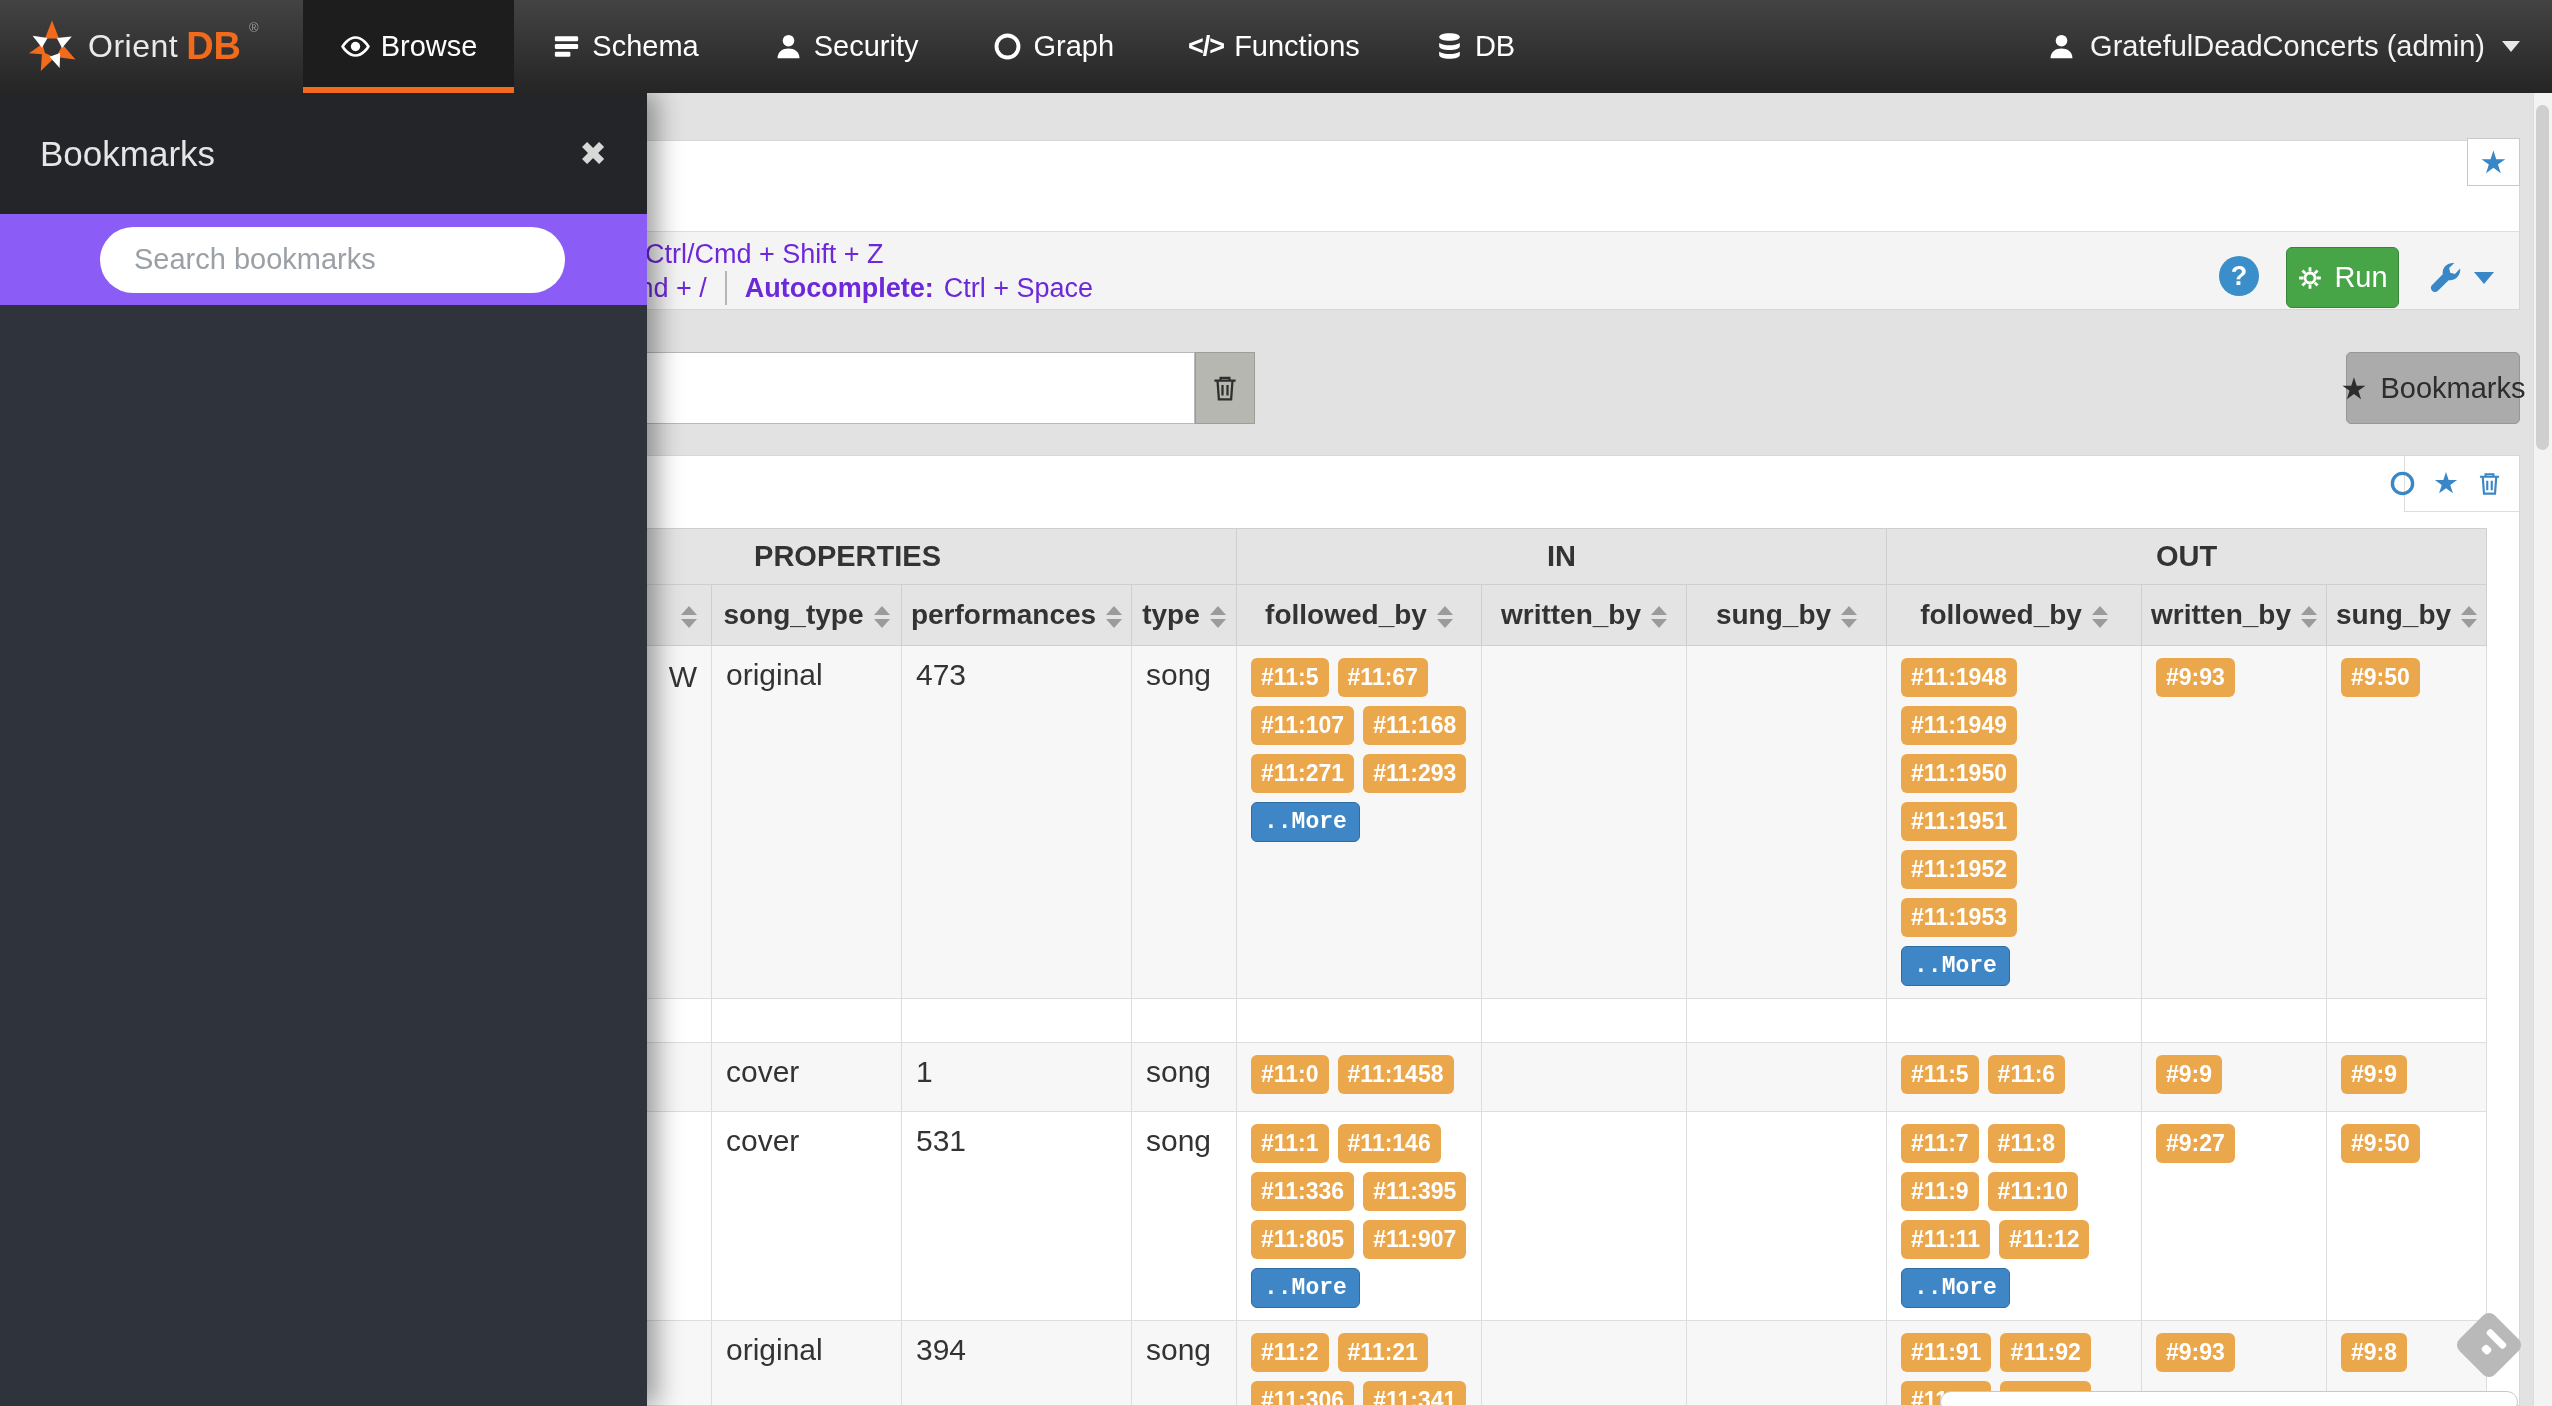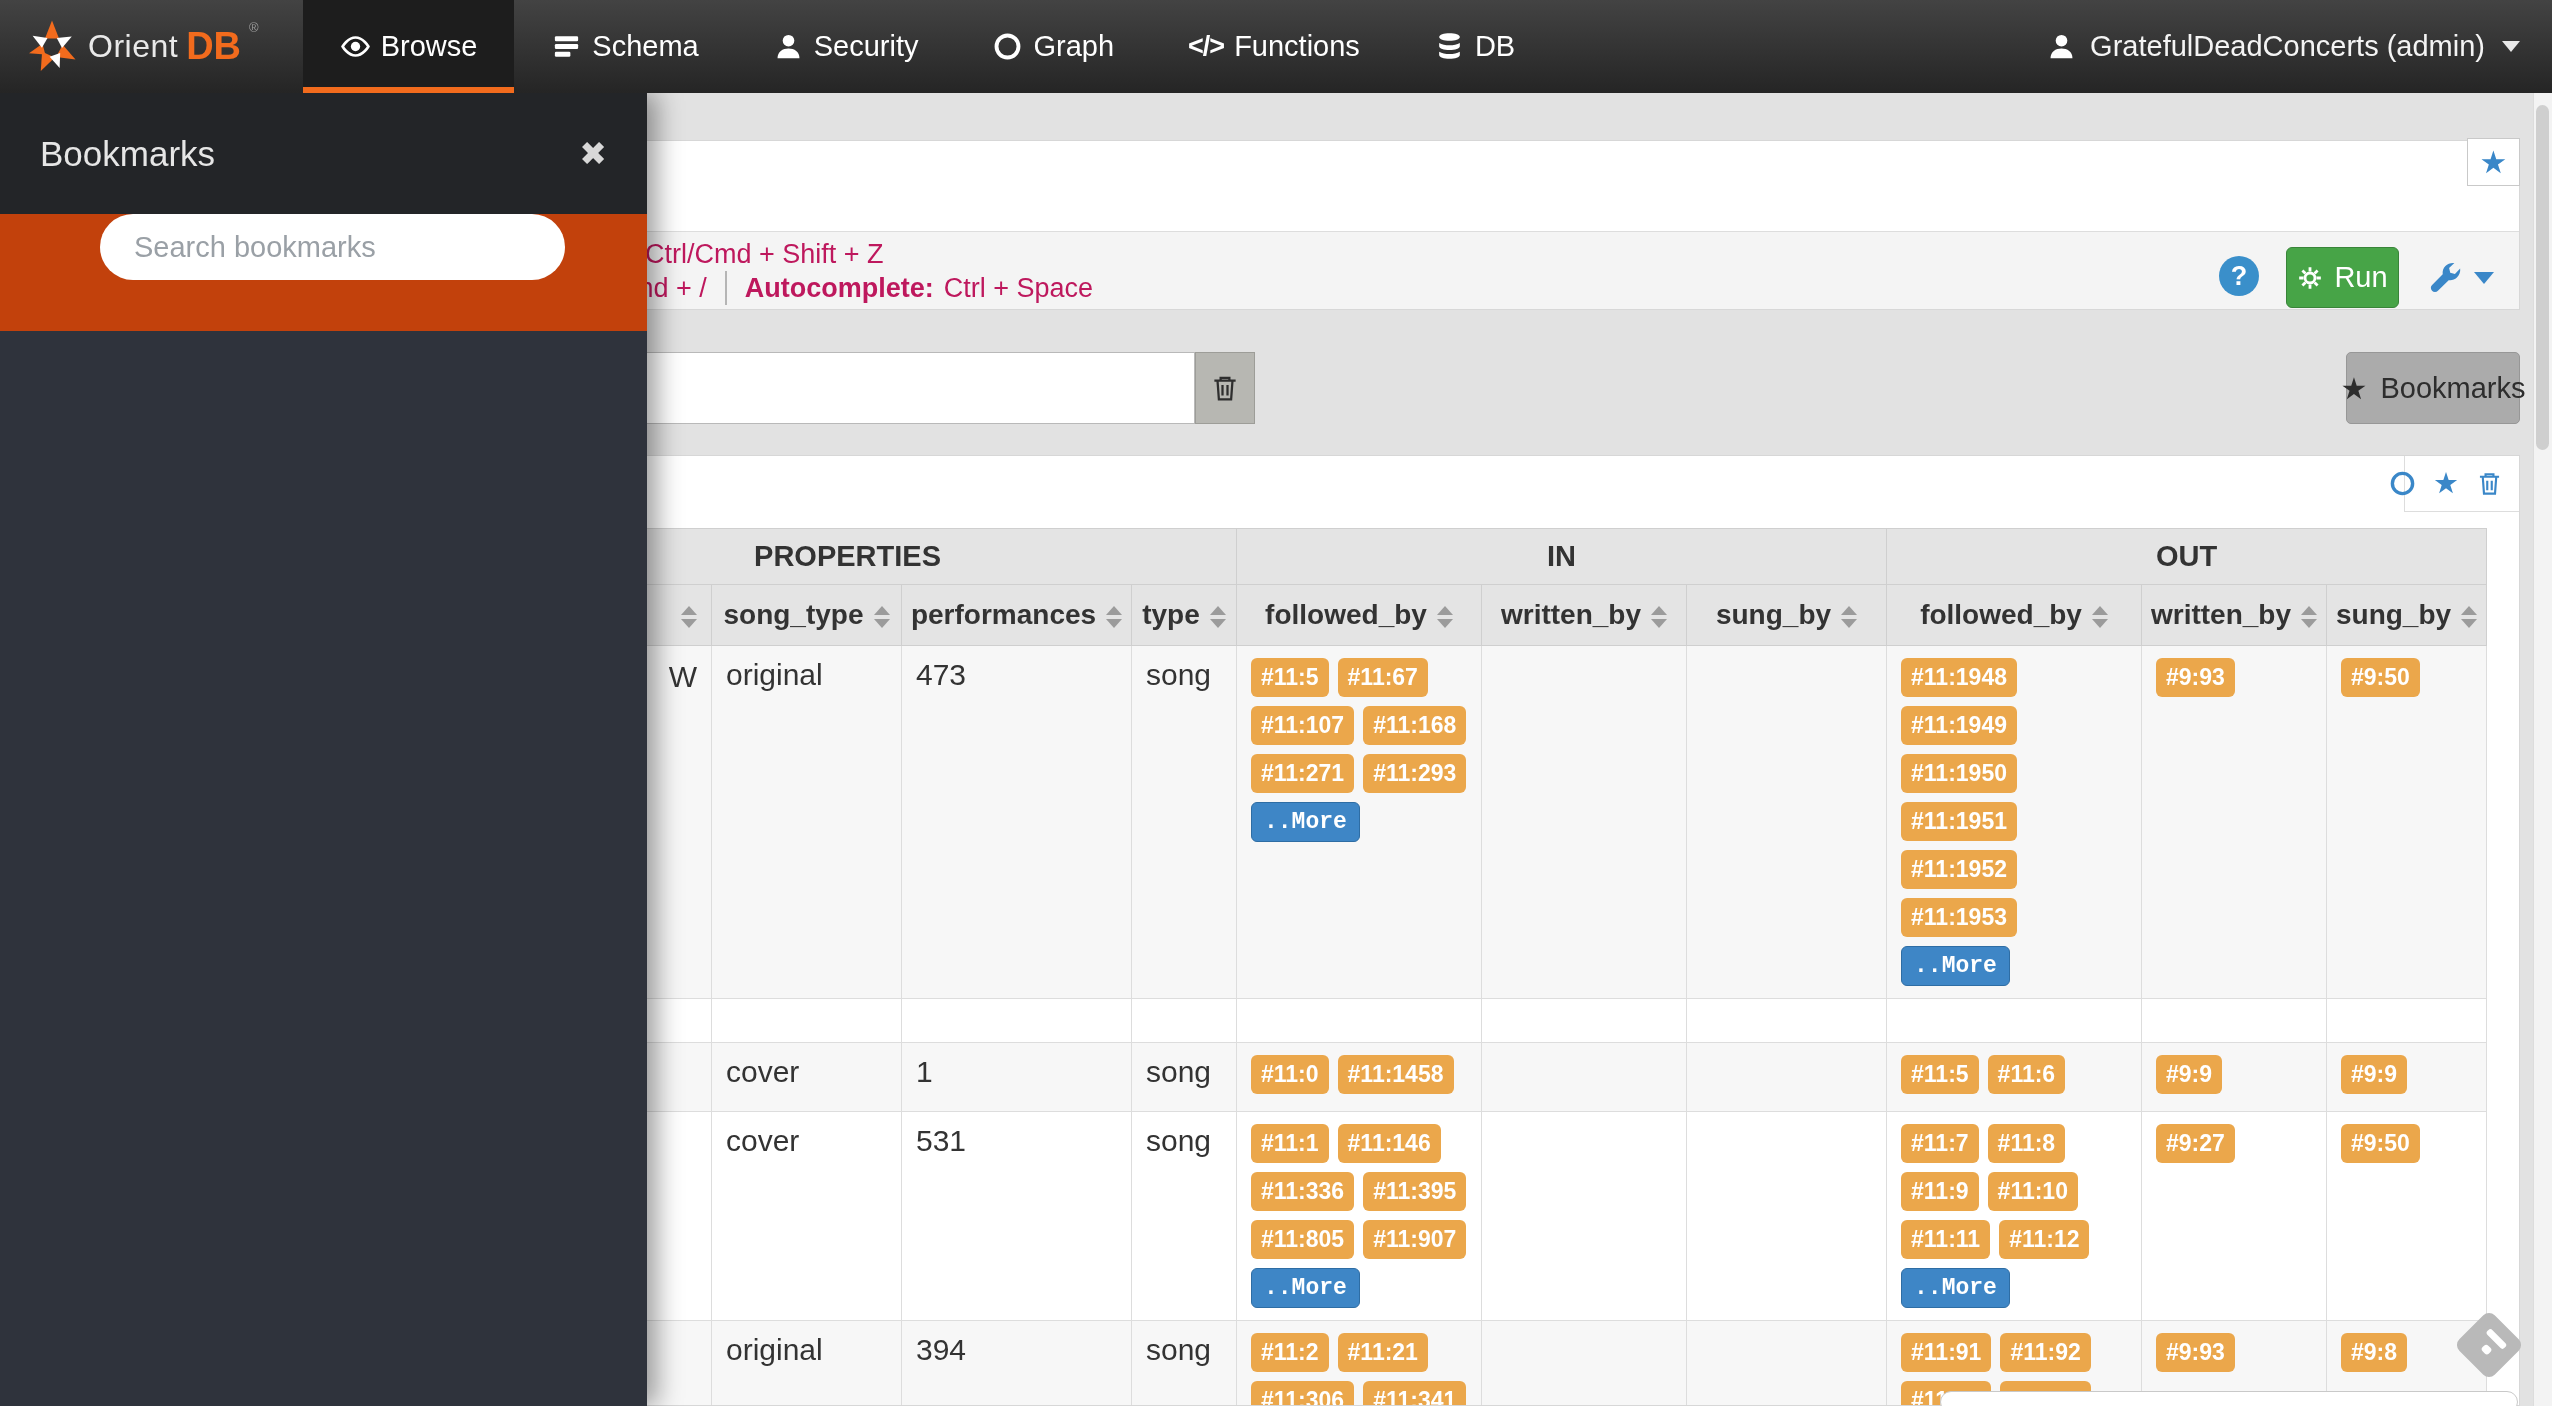--- a/index.html
+++ b/index.html
@@ -20,21 +20,21 @@
   .nicon{display:inline-flex;width:31px;height:31px;align-items:center;justify-content:center}
   .nicon svg{width:100%;height:100%}
   .code-glyph{font-size:27px;font-weight:bold;letter-spacing:-1px}
   .user{margin-left:auto;display:flex;align-items:center;gap:13px;padding:0 32px;color:#f4f4f4;font-size:29px;cursor:pointer}
   .caret-down{width:0;height:0;border-left:9px solid transparent;border-right:9px solid transparent;border-top:11px solid #e8e8e8;margin-left:4px}
 
   
   .main{position:absolute;left:0;top:93px;width:2552px;height:1313px;background:#e2e2e2;z-index:10}
   .card-editor{position:absolute;left:30px;top:47px;width:2490px;height:170px;background:#fff;border:1px solid #d7d7d7;box-sizing:border-box}
   .editor-area{position:absolute;left:0;right:0;top:0;bottom:77px;background:#fff}
-  .hintbar{position:absolute;left:0;right:0;bottom:0;height:77px;background:#f4f4f4;border-top:1px solid #ddd;color:#be185d}
+  .hintbar{position:absolute;left:0;right:0;bottom:0;height:77px;background:#f4f4f4;border-top:1px solid #ddd;color:#6d28d9}
   .hint1{position:absolute;left:614px;top:7px;font-size:27px;white-space:nowrap}
   .hint2{position:absolute;left:600px;top:39px;font-size:27px;display:flex;align-items:center;white-space:nowrap}
   .hint-div{display:inline-block;width:2px;height:34px;background:#b5b5b5;margin:0 18px}
   .hint-b{font-weight:bold;margin-right:10px}
   .star-box{position:absolute;left:2467px;top:45px;width:53px;height:48px;background:#fff;border:1px solid #c9c9c9;box-sizing:border-box;display:flex;align-items:center;justify-content:center;color:#3a87c8;font-size:31px;cursor:pointer}
   .help-btn{position:absolute;left:2219px;top:163px;width:40px;height:40px;border-radius:50%;background:#3a8fca;color:#fff;font-weight:bold;font-size:27px;display:flex;align-items:center;justify-content:center;cursor:pointer}
   .run-btn{position:absolute;left:2286px;top:154px;width:113px;height:61px;background:#47a447;border:1px solid #398439;border-radius:6px;color:#fff;font-size:29px;display:flex;align-items:center;justify-content:center;gap:11px;cursor:pointer;box-sizing:border-box}
   .run-btn svg{width:26px;height:26px}
   .tools{position:absolute;left:2428px;top:168px;display:flex;align-items:center;gap:12px;color:#3a87c8;cursor:pointer}
   .tools svg{width:34px;height:34px}
@@ -71,21 +71,21 @@
   td.namec .frag{line-height:38px}
   .badges{display:flex;flex-wrap:wrap;gap:9px;align-content:flex-start}
   .rid{display:inline-block;background:#eba74b;color:#fff;font-weight:bold;font-size:23px;padding:6px 10px;border-radius:6px;white-space:nowrap;cursor:pointer}
   .more{background:#3e86c6;border:1px solid #2e6da4;color:#fff;font-weight:bold;font-size:23px;padding:6px 12px;border-radius:6px;cursor:pointer;font-family:Liberation Mono, monospace}
 
   
   .panel{position:absolute;left:0;top:93px;width:647px;height:1313px;background:#2f333c;z-index:50;box-shadow:10px 0 24px rgba(0,0,0,.38)}
   .panel-head{height:121px;background:#232528;display:flex;align-items:center;justify-content:space-between;padding:0 40px;color:#e6e6e6;box-sizing:border-box}
   .panel-title{font-size:35px}
   .panel-close{font-size:33px;color:#d8d8d8;cursor:pointer;line-height:1}
-  .panel-search{height:117px;background:#c2410c;display:flex;align-items:flex-start;padding-left:100px;box-sizing:border-box}
+  .panel-search{height:91px;background:#8b5cf6;display:flex;align-items:center;padding-left:100px;box-sizing:border-box}
   .search-input{width:465px;height:66px;border-radius:34px;border:none;outline:none;padding:0 34px;font-size:29px;box-sizing:border-box;color:#444;font-family:"Liberation Sans",sans-serif}
   .search-input::placeholder{color:#9aa0a6}
   .panel-item{height:90px;background:#26282d;border-bottom:2px solid #3a3f48;display:flex;align-items:center;justify-content:space-between;padding:0 38px;color:#fff;font-size:31px;cursor:pointer}
   .pill{background:#95999f;color:#fff;font-weight:bold;font-size:26px;border-radius:24px;padding:9px 21px}
   .pill.round{width:44px;height:44px;border-radius:50%;padding:0;display:flex;align-items:center;justify-content:center}
 
   
   .vscroll{position:absolute;right:0;top:93px;width:19px;height:1313px;background:#f3f3f3;border-left:1px solid #dcdcdc;box-sizing:border-box;z-index:55}
   .vthumb{position:absolute;left:2px;top:12px;width:13px;height:345px;background:#cfcfcf;border-radius:7px}
   .hscroll{position:absolute;left:1940px;top:1391px;width:578px;height:22px;background:#fff;border:1px solid #c9c9c9;border-radius:11px;box-sizing:border-box;z-index:30}

